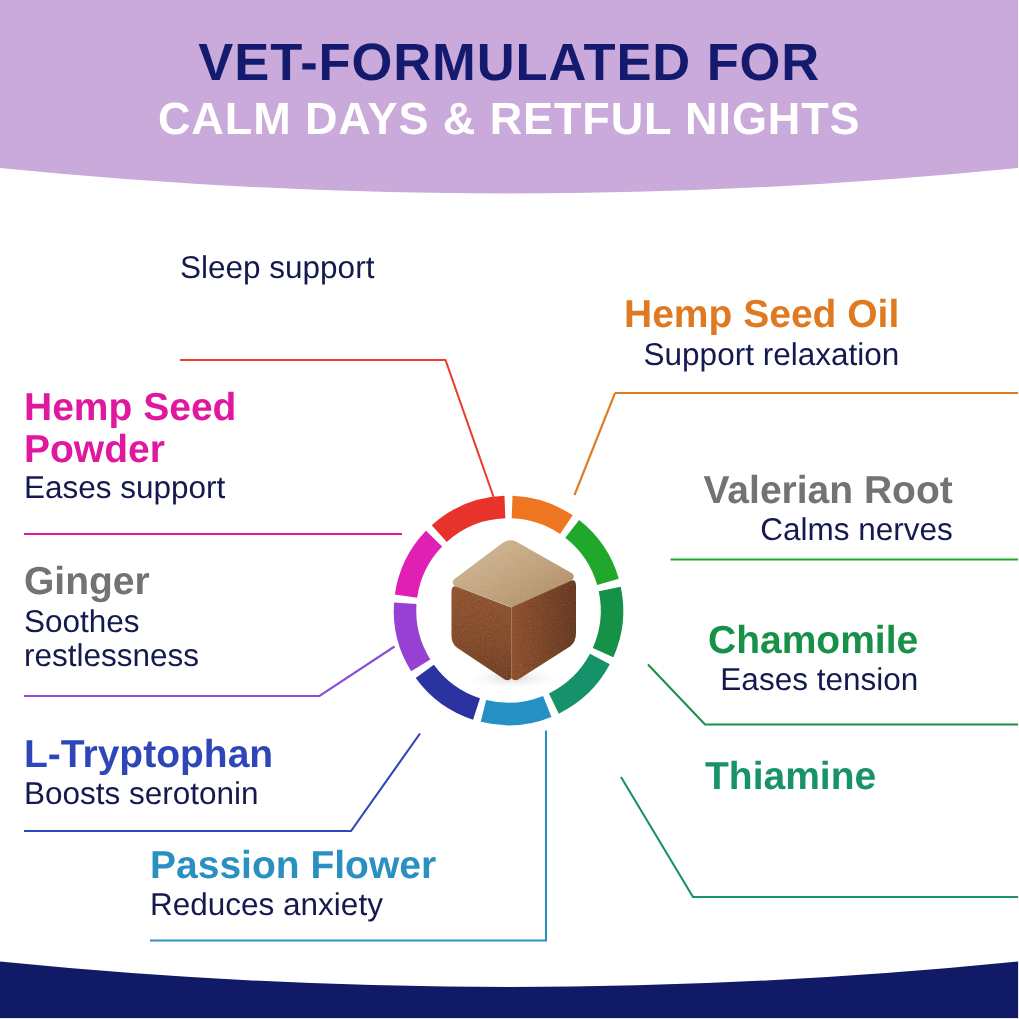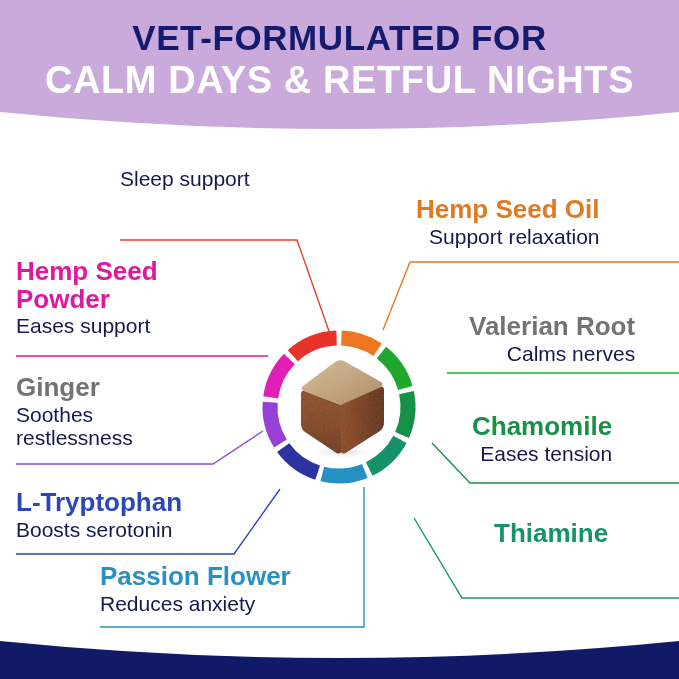--- a/index.html
+++ b/index.html
@@ -15,21 +15,21 @@
   .header-text{
     position:absolute;left:0;top:0;width:679px;height:120px;
     display:flex;flex-direction:column;align-items:center;justify-content:center;
     z-index:3;
   }
   .title-line1{
     font-size:35px;font-weight:bold;letter-spacing:0.6px;
     line-height:1.16;white-space:nowrap;
   }
   .title-line2{
-    font-size:38px;font-weight:bold;letter-spacing:0.6px;
+    font-size:30px;font-weight:bold;letter-spacing:0.6px;
     line-height:1.16;white-space:nowrap;
   }
 
   
   .footer-band{position:absolute;left:0;bottom:0;width:679px;height:48px;}
 
   
   #artwork{position:absolute;left:0;top:0;width:679px;height:679px;z-index:1;}
 
   
@@ -47,21 +47,21 @@
   
   #lb-melatonin      {left:120px;top:166px;}
   #lb-hempseedpowder {left:16px; top:258px;}
   #lb-ginger        {left:16px; top:374px;}
   #lb-ltryptophan   {left:16px; top:489px;}
   #lb-passionflower {left:100px;top:563px;}
 
   #lb-hempseedoil   {left:416px;top:196px;}
   #lb-valerianroot  {left:447px;top:313px;}
   #lb-chamomile     {left:472px;top:413px;}
-  #lb-thiamine      {left:470px;top:520px;margin-left:24px;}
+  #lb-thiamine      {left:470px;top:504px;}
 
   
   #chew{
     position:absolute;left:289px;top:352px;width:104px;height:110px;z-index:2;
   }
 </style>
 </head>
 <body>
 
 <div id="stage">

